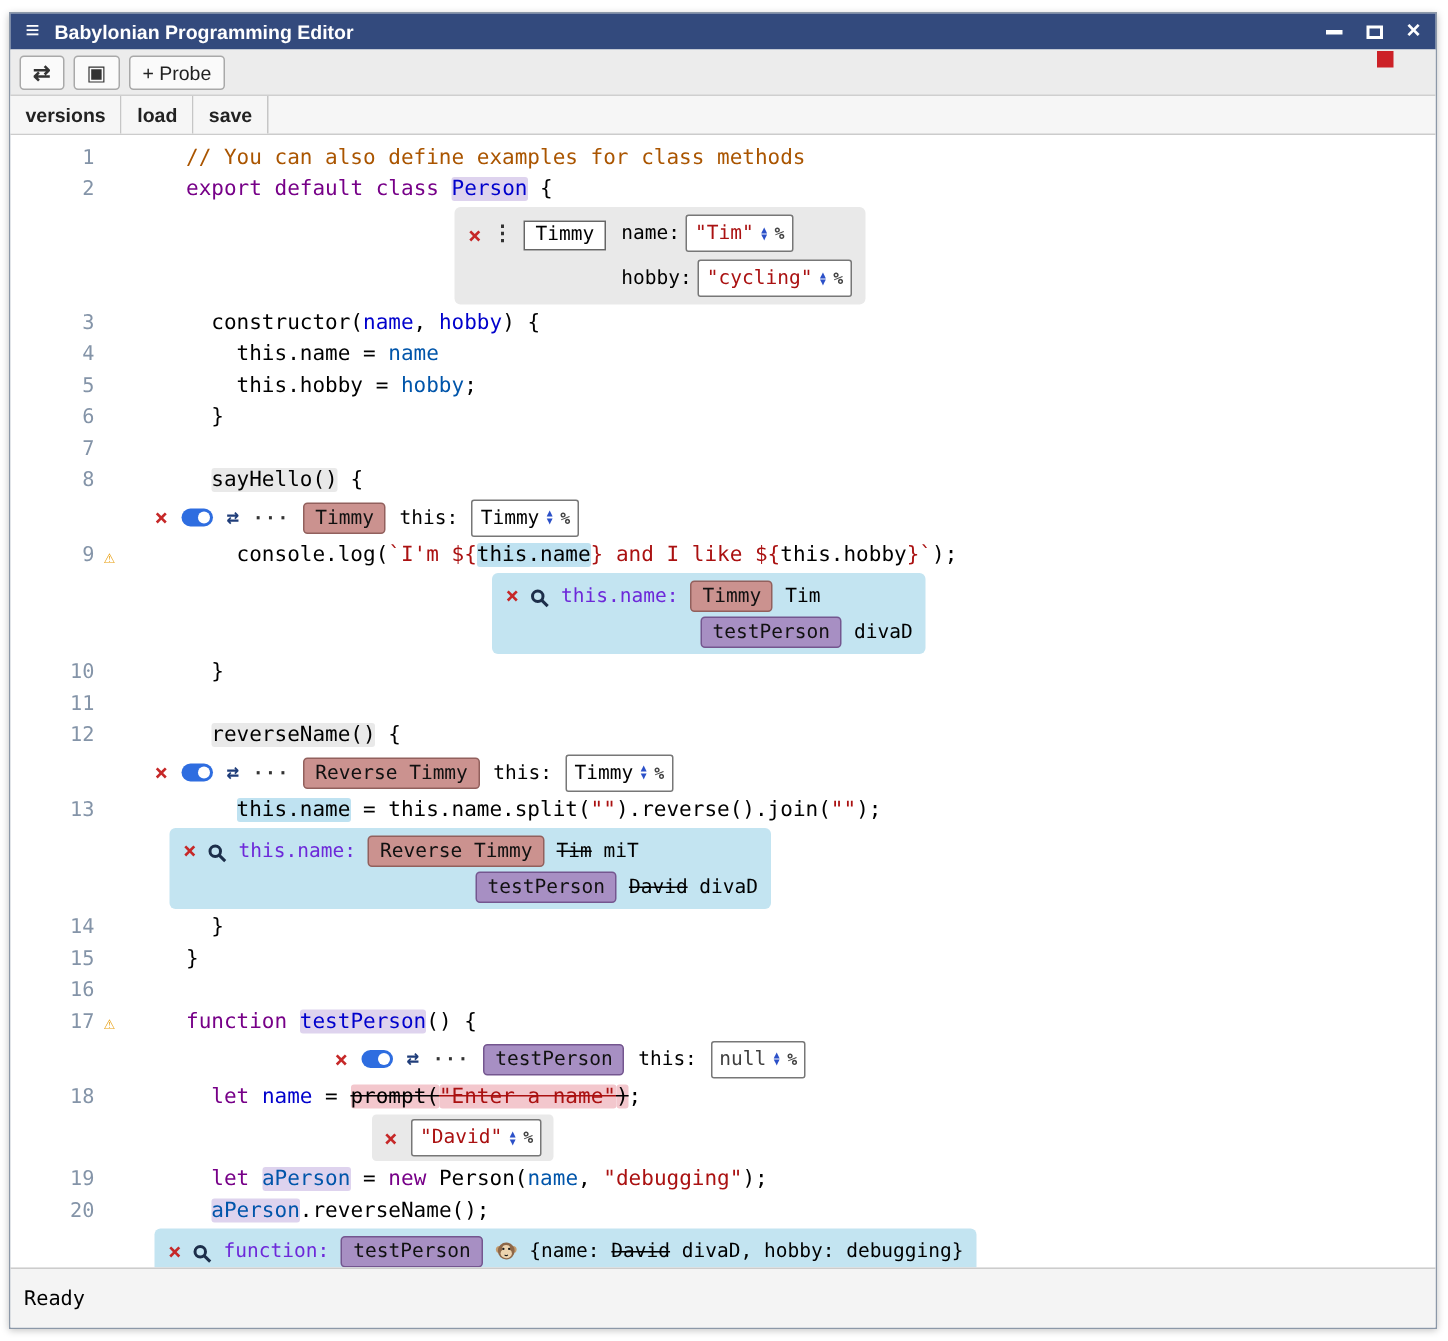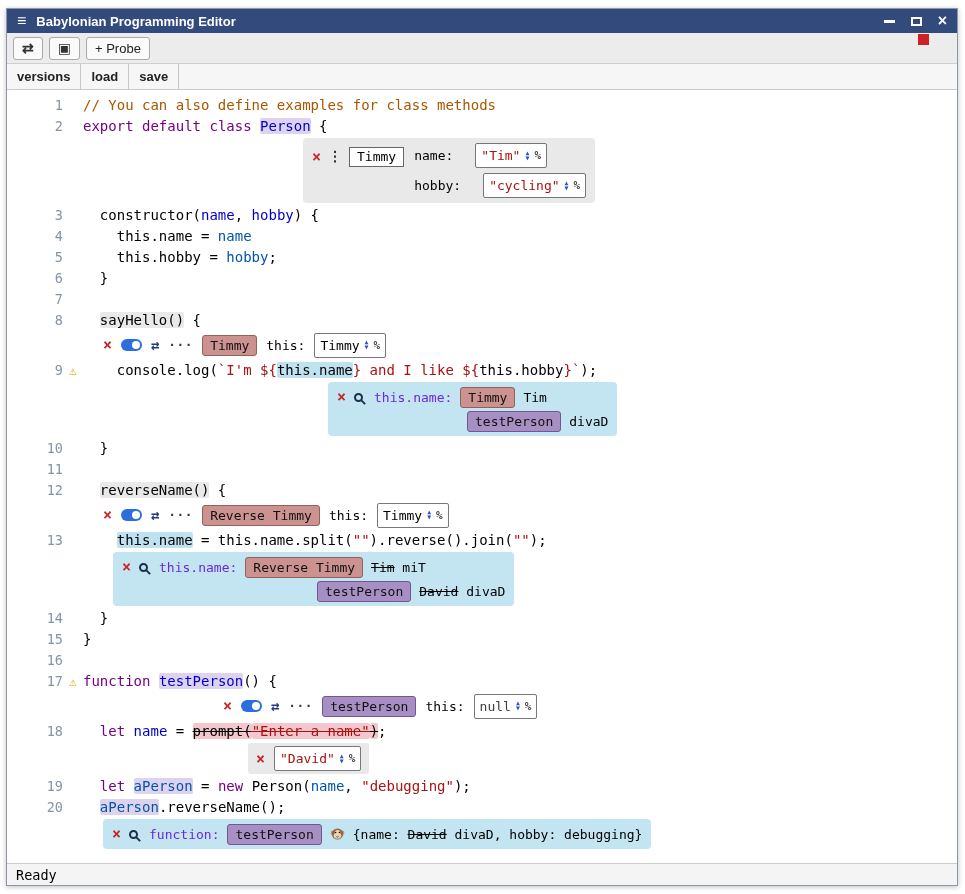--- a/index.html
+++ b/index.html
@@ -39,42 +39,42 @@
               padding:0 7px; color:#222; font-family:"Liberation Sans",sans-serif; outline:none;
               white-space:nowrap; overflow:hidden; }
 
   
   .editor { flex:1; overflow:hidden; background:#fff; font-family:"DejaVu Sans Mono", monospace;
             font-size:14px; padding:5px 0 0 12px; }
   .line { display:flex; min-height:21px; line-height:21px; align-items:flex-start; }
   .wline { margin:1px 0 2px 0; }
   .gutter { width:44px; text-align:right; color:#8494a8; flex:none; font-size:13.5px; }
   .warnslot { width:20px; flex:none; text-align:center; font-size:12.5px; color:#e8a013; }
-  .codespan { white-space:pre; }
+  .codespan { white-space:pre;margin-left:41px; }
 
   
   .tk-plain { color:#000; }
   .tk-comment { color:#aa5500; }
   .tk-kw { color:#770088; }
   .tk-def { color:#0000cc; }
   .tk-var2 { color:#0055aa; }
   .tk-str { color:#aa1111; }
   .bg-lav { background:#ded3ee; border-radius:2px; }
   .bg-blue { background:#bfe2f1; border-radius:2px; }
   .bg-gray { background:#e9e9e9; border-radius:2px; }
   .bg-pink { background:#f3c7cd; border-radius:2px; }
   .strike { text-decoration:line-through; }
 
   
   .xform { display:inline-flex; background:#e9e9e9; border-radius:4px; padding:5px 9px;
            gap:10px; align-items:flex-start; font-size:13px; }
   .xleft { display:inline-flex; align-items:center; gap:7px; margin-top:3px; }
   .namebox { border:1px solid #666; background:#fff; padding:0 7px; line-height:18px; cursor:pointer; }
   .fcol { display:inline-flex; flex-direction:column; gap:5px; }
-  .frow { display:inline-flex; align-items:center; gap:22px; }
+  .frow { display:inline-flex; align-items:center; gap:4px; }
   .frow:nth-child(2) { align-self:flex-end;justify-content:flex-end; }
   .flabel { color:#000; }
 
   .box { display:inline-flex; align-items:center; gap:5px; background:#fff; border:1px solid #777;
          padding:1px 5px; border-radius:2px; cursor:pointer; }
   .box .val { color:#000; }
   .box .val.str { color:#aa1111; }
   .box .val.muted { color:#404040; }
   .spinner { display:inline-flex; flex-direction:column; line-height:5px; font-size:6.5px;
              color:#2b50c8; cursor:pointer; }
@@ -103,21 +103,21 @@
   .mag { display:inline-block; width:9px; height:9px; border:2px solid #1c2e4a; border-radius:50%;
          position:relative; margin-right:3px; cursor:pointer; }
   .mag::after { content:""; position:absolute; width:6px; height:2px; background:#1c2e4a;
                 transform:rotate(45deg); right:-5px; bottom:-3px; }
   .monkey { display:inline-flex; align-items:center; }
 
   .repl { display:inline-flex; background:#e9e9e9; border-radius:3px; padding:3px 8px; gap:9px;
           align-items:center; font-size:13px; }
 
   
-  .statusbar { height:22px; border-top:1px solid #ccc; background:#f4f4f4; display:flex;
+  .statusbar { height:40px; border-top:1px solid #ccc; background:#f4f4f4; display:flex;
                align-items:center; padding:0 9px; font-size:13.5px; color:#000; flex:none;
                font-family:"DejaVu Sans Mono", monospace; }
 </style>
 </head>
 <body>
 
 <div class="window">
 
   <div class="titlebar">
     <span class="menu-ic">≡</span>

